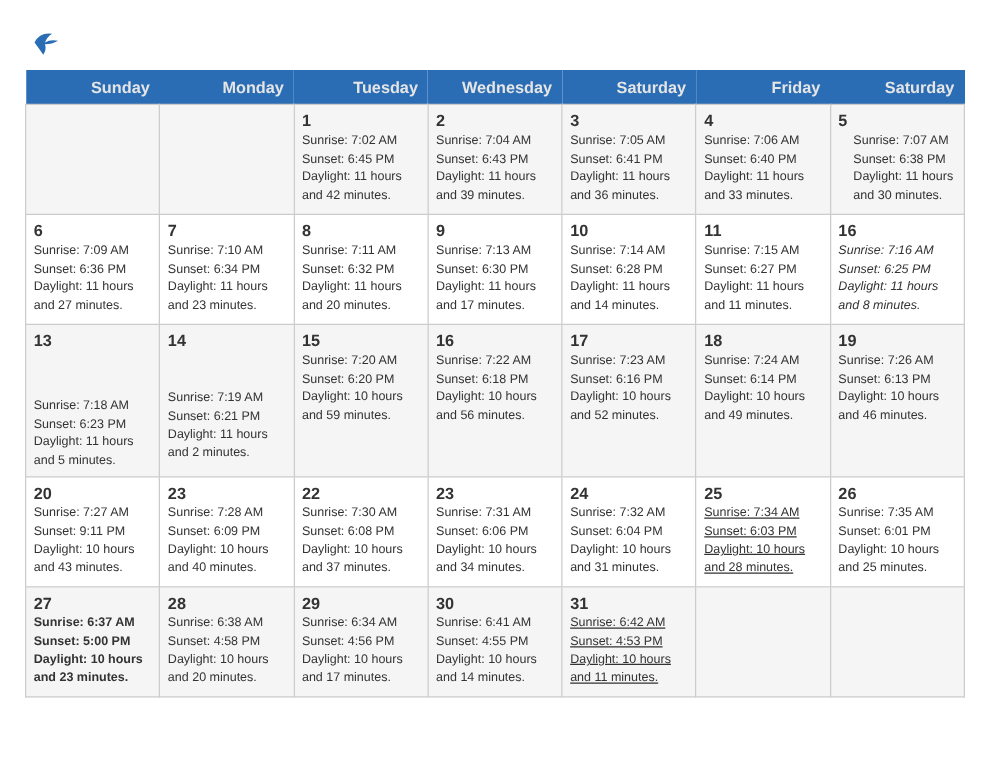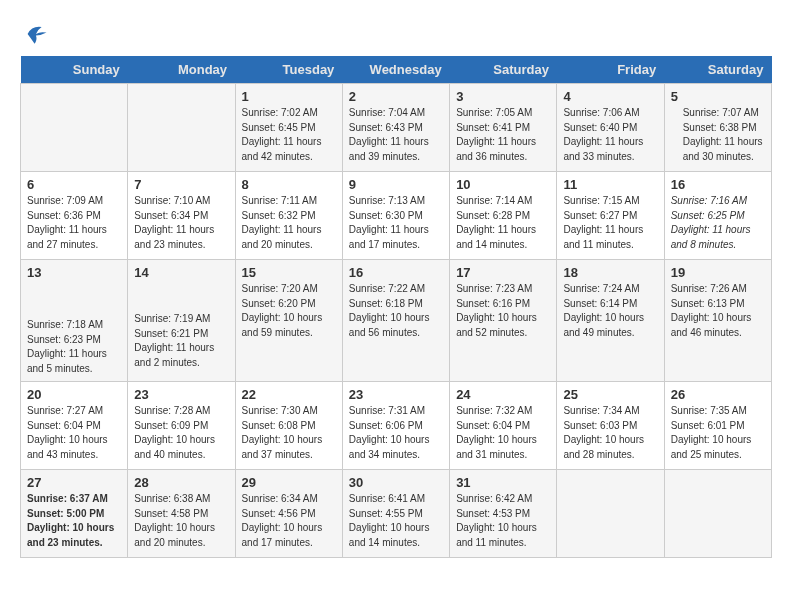--- a/index.html
+++ b/index.html
@@ -246,21 +246,21 @@
           <span class="day-number">19</span>
           <div class="day-info" style="white-space: pre-line;">Sunrise: 7:26 AM
 Sunset: 6:13 PM
 Daylight: 10 hours and 46 minutes.</div>
         </td>
       </tr>
       <tr>
         <td>
           <span class="day-number">20</span>
           <div class="day-info" style="white-space: pre-line;">Sunrise: 7:27 AM
-Sunset: 6:04 PM
+Sunset: 9:11 PM
 Daylight: 10 hours and 43 minutes.</div>
         </td>
         <td>
           <span class="day-number">23</span>
           <div class="day-info" style="white-space: pre-line;">Sunrise: 7:28 AM
 Sunset: 6:09 PM
 Daylight: 10 hours and 40 minutes.</div>
         </td>
         <td>
           <span class="day-number">22</span>
@@ -275,21 +275,21 @@
 Daylight: 10 hours and 34 minutes.</div>
         </td>
         <td>
           <span class="day-number">24</span>
           <div class="day-info" style="white-space: pre-line;">Sunrise: 7:32 AM
 Sunset: 6:04 PM
 Daylight: 10 hours and 31 minutes.</div>
         </td>
         <td>
           <span class="day-number">25</span>
-          <div class="day-info" style="white-space: pre-line;">Sunrise: 7:34 AM
+          <div class="day-info" style="white-space: pre-line; text-decoration: underline;">Sunrise: 7:34 AM
 Sunset: 6:03 PM
 Daylight: 10 hours and 28 minutes.</div>
         </td>
         <td>
           <span class="day-number">26</span>
           <div class="day-info" style="white-space: pre-line;">Sunrise: 7:35 AM
 Sunset: 6:01 PM
 Daylight: 10 hours and 25 minutes.</div>
         </td>
       </tr>
@@ -313,21 +313,21 @@
 Daylight: 10 hours and 17 minutes.</div>
         </td>
         <td>
           <span class="day-number">30</span>
           <div class="day-info" style="white-space: pre-line;">Sunrise: 6:41 AM
 Sunset: 4:55 PM
 Daylight: 10 hours and 14 minutes.</div>
         </td>
         <td>
           <span class="day-number">31</span>
-          <div class="day-info" style="white-space: pre-line;">Sunrise: 6:42 AM
+          <div class="day-info" style="white-space: pre-line; text-decoration: underline;">Sunrise: 6:42 AM
 Sunset: 4:53 PM
 Daylight: 10 hours and 11 minutes.</div>
         </td>
         <td class="empty-cell"></td>
         <td class="empty-cell"></td>
       </tr>
     </tbody>
 </table>
 
 </body></html>

